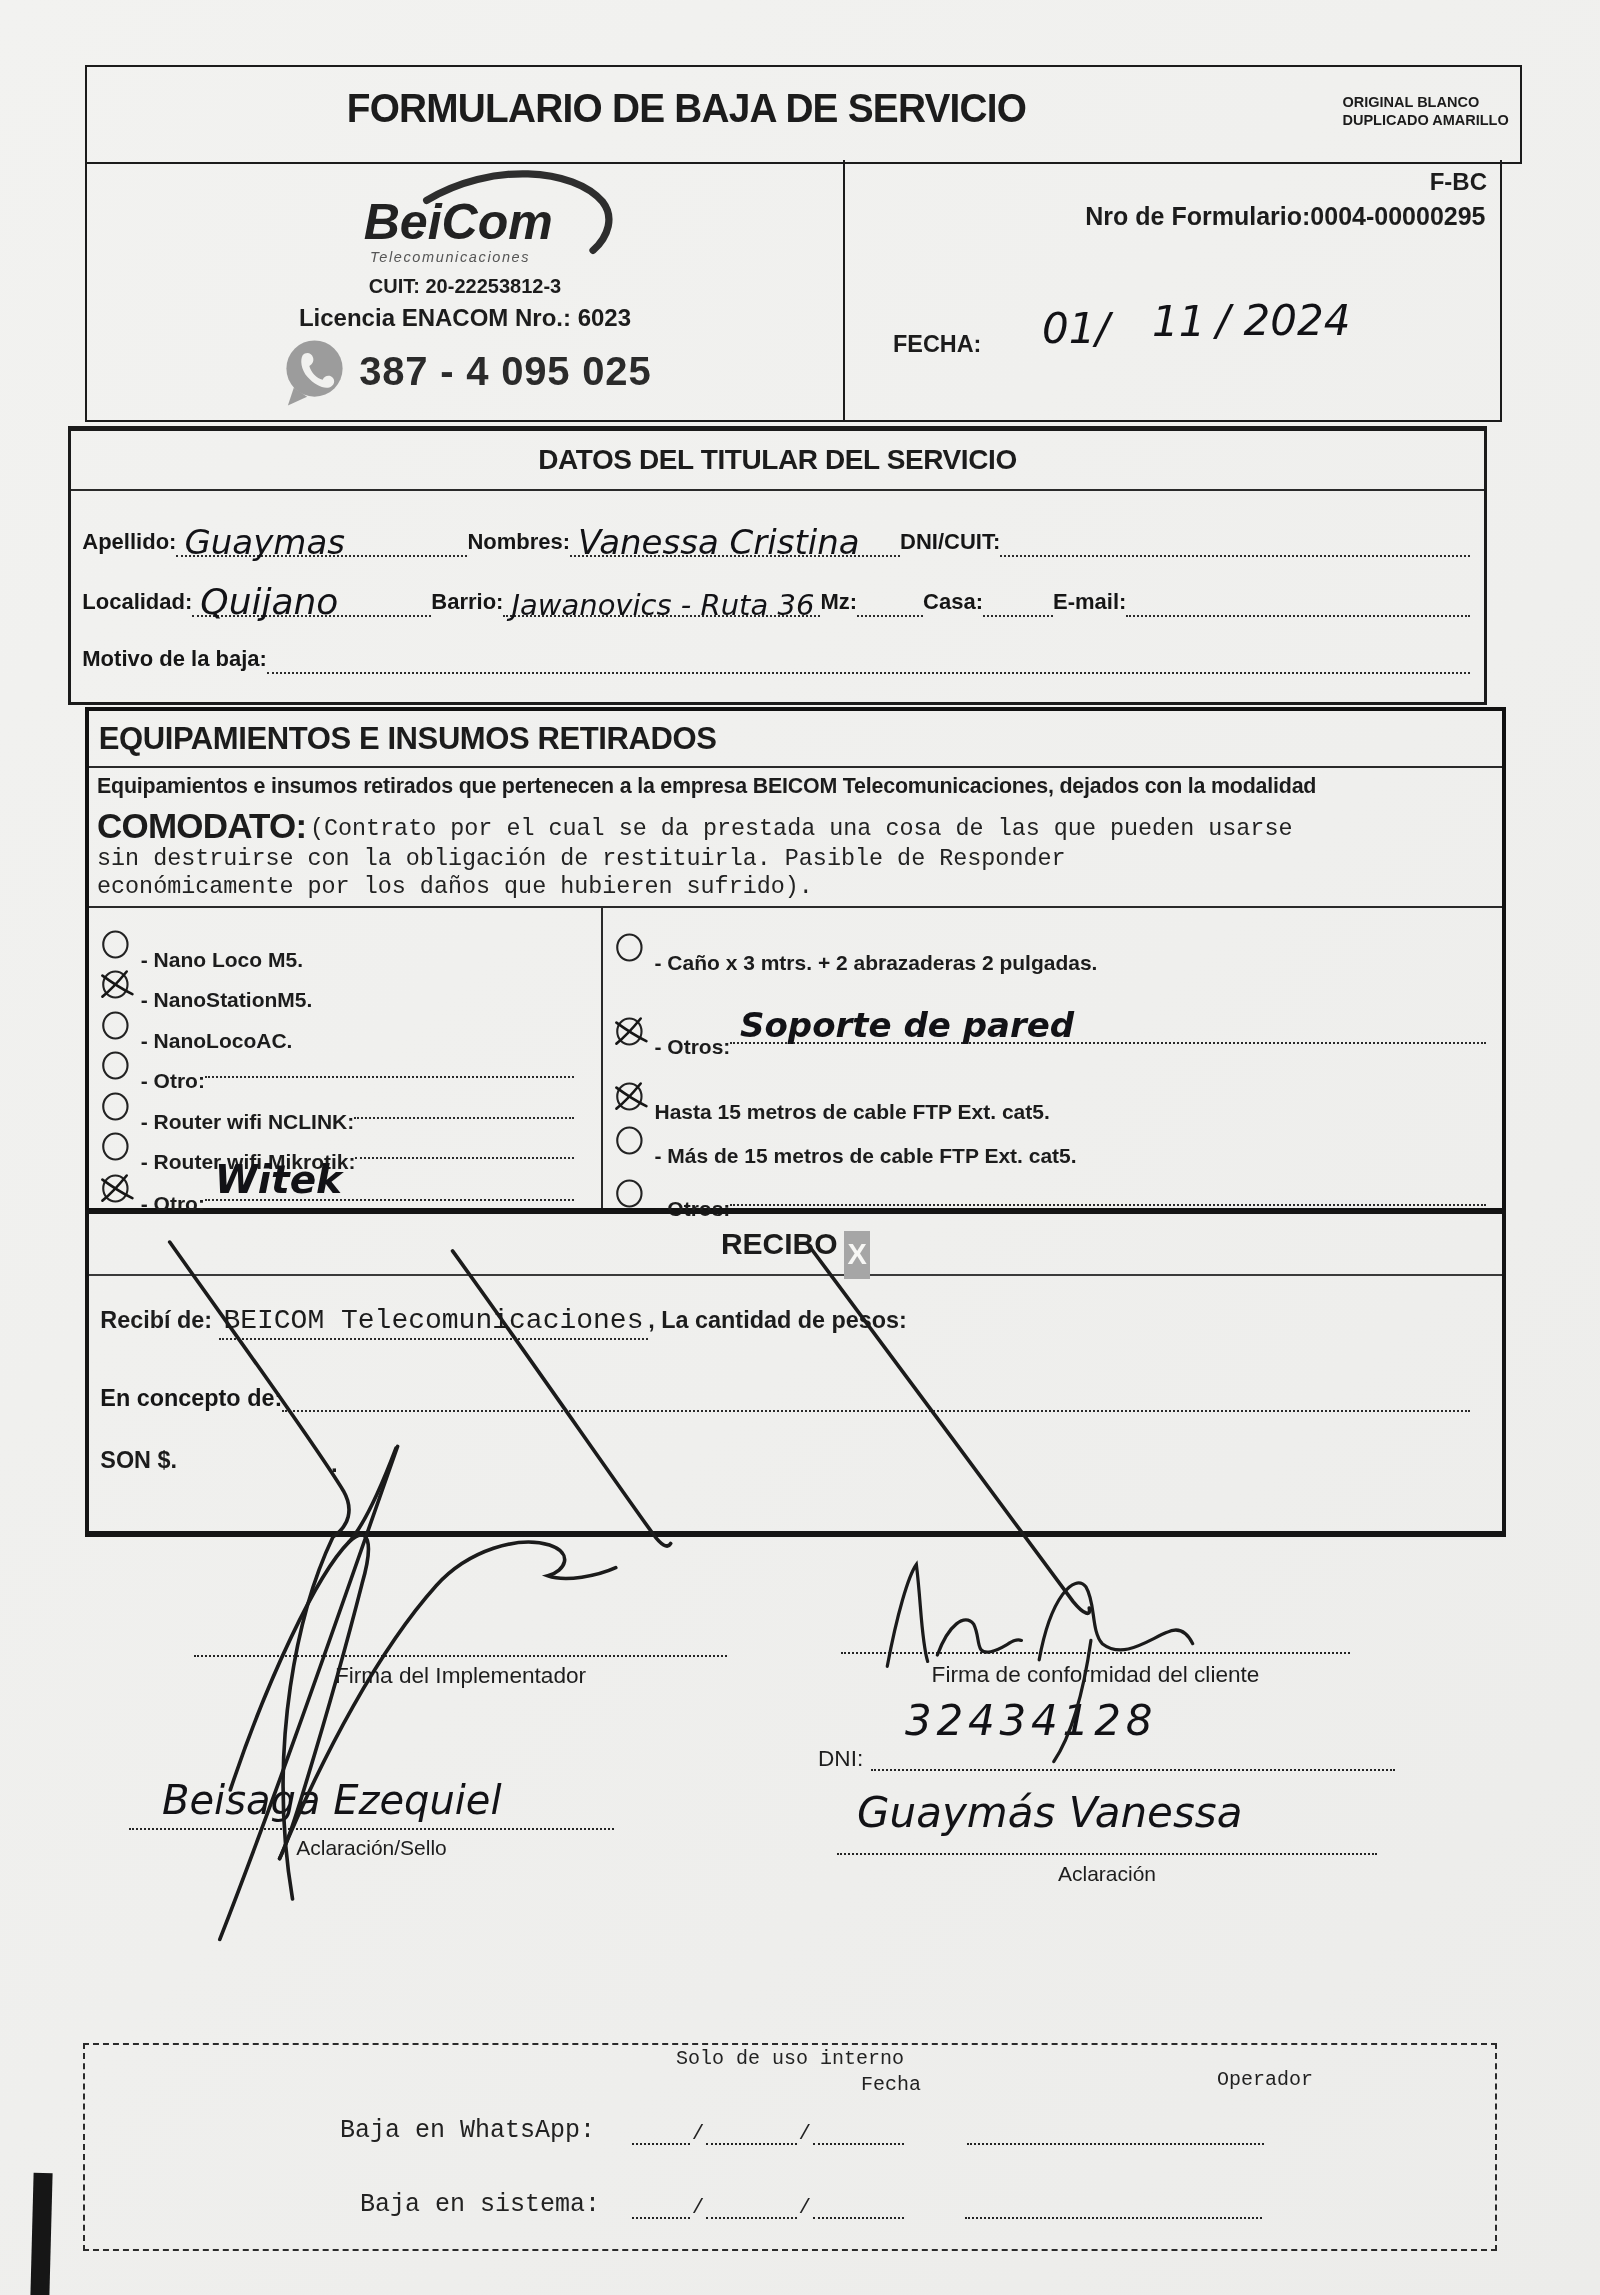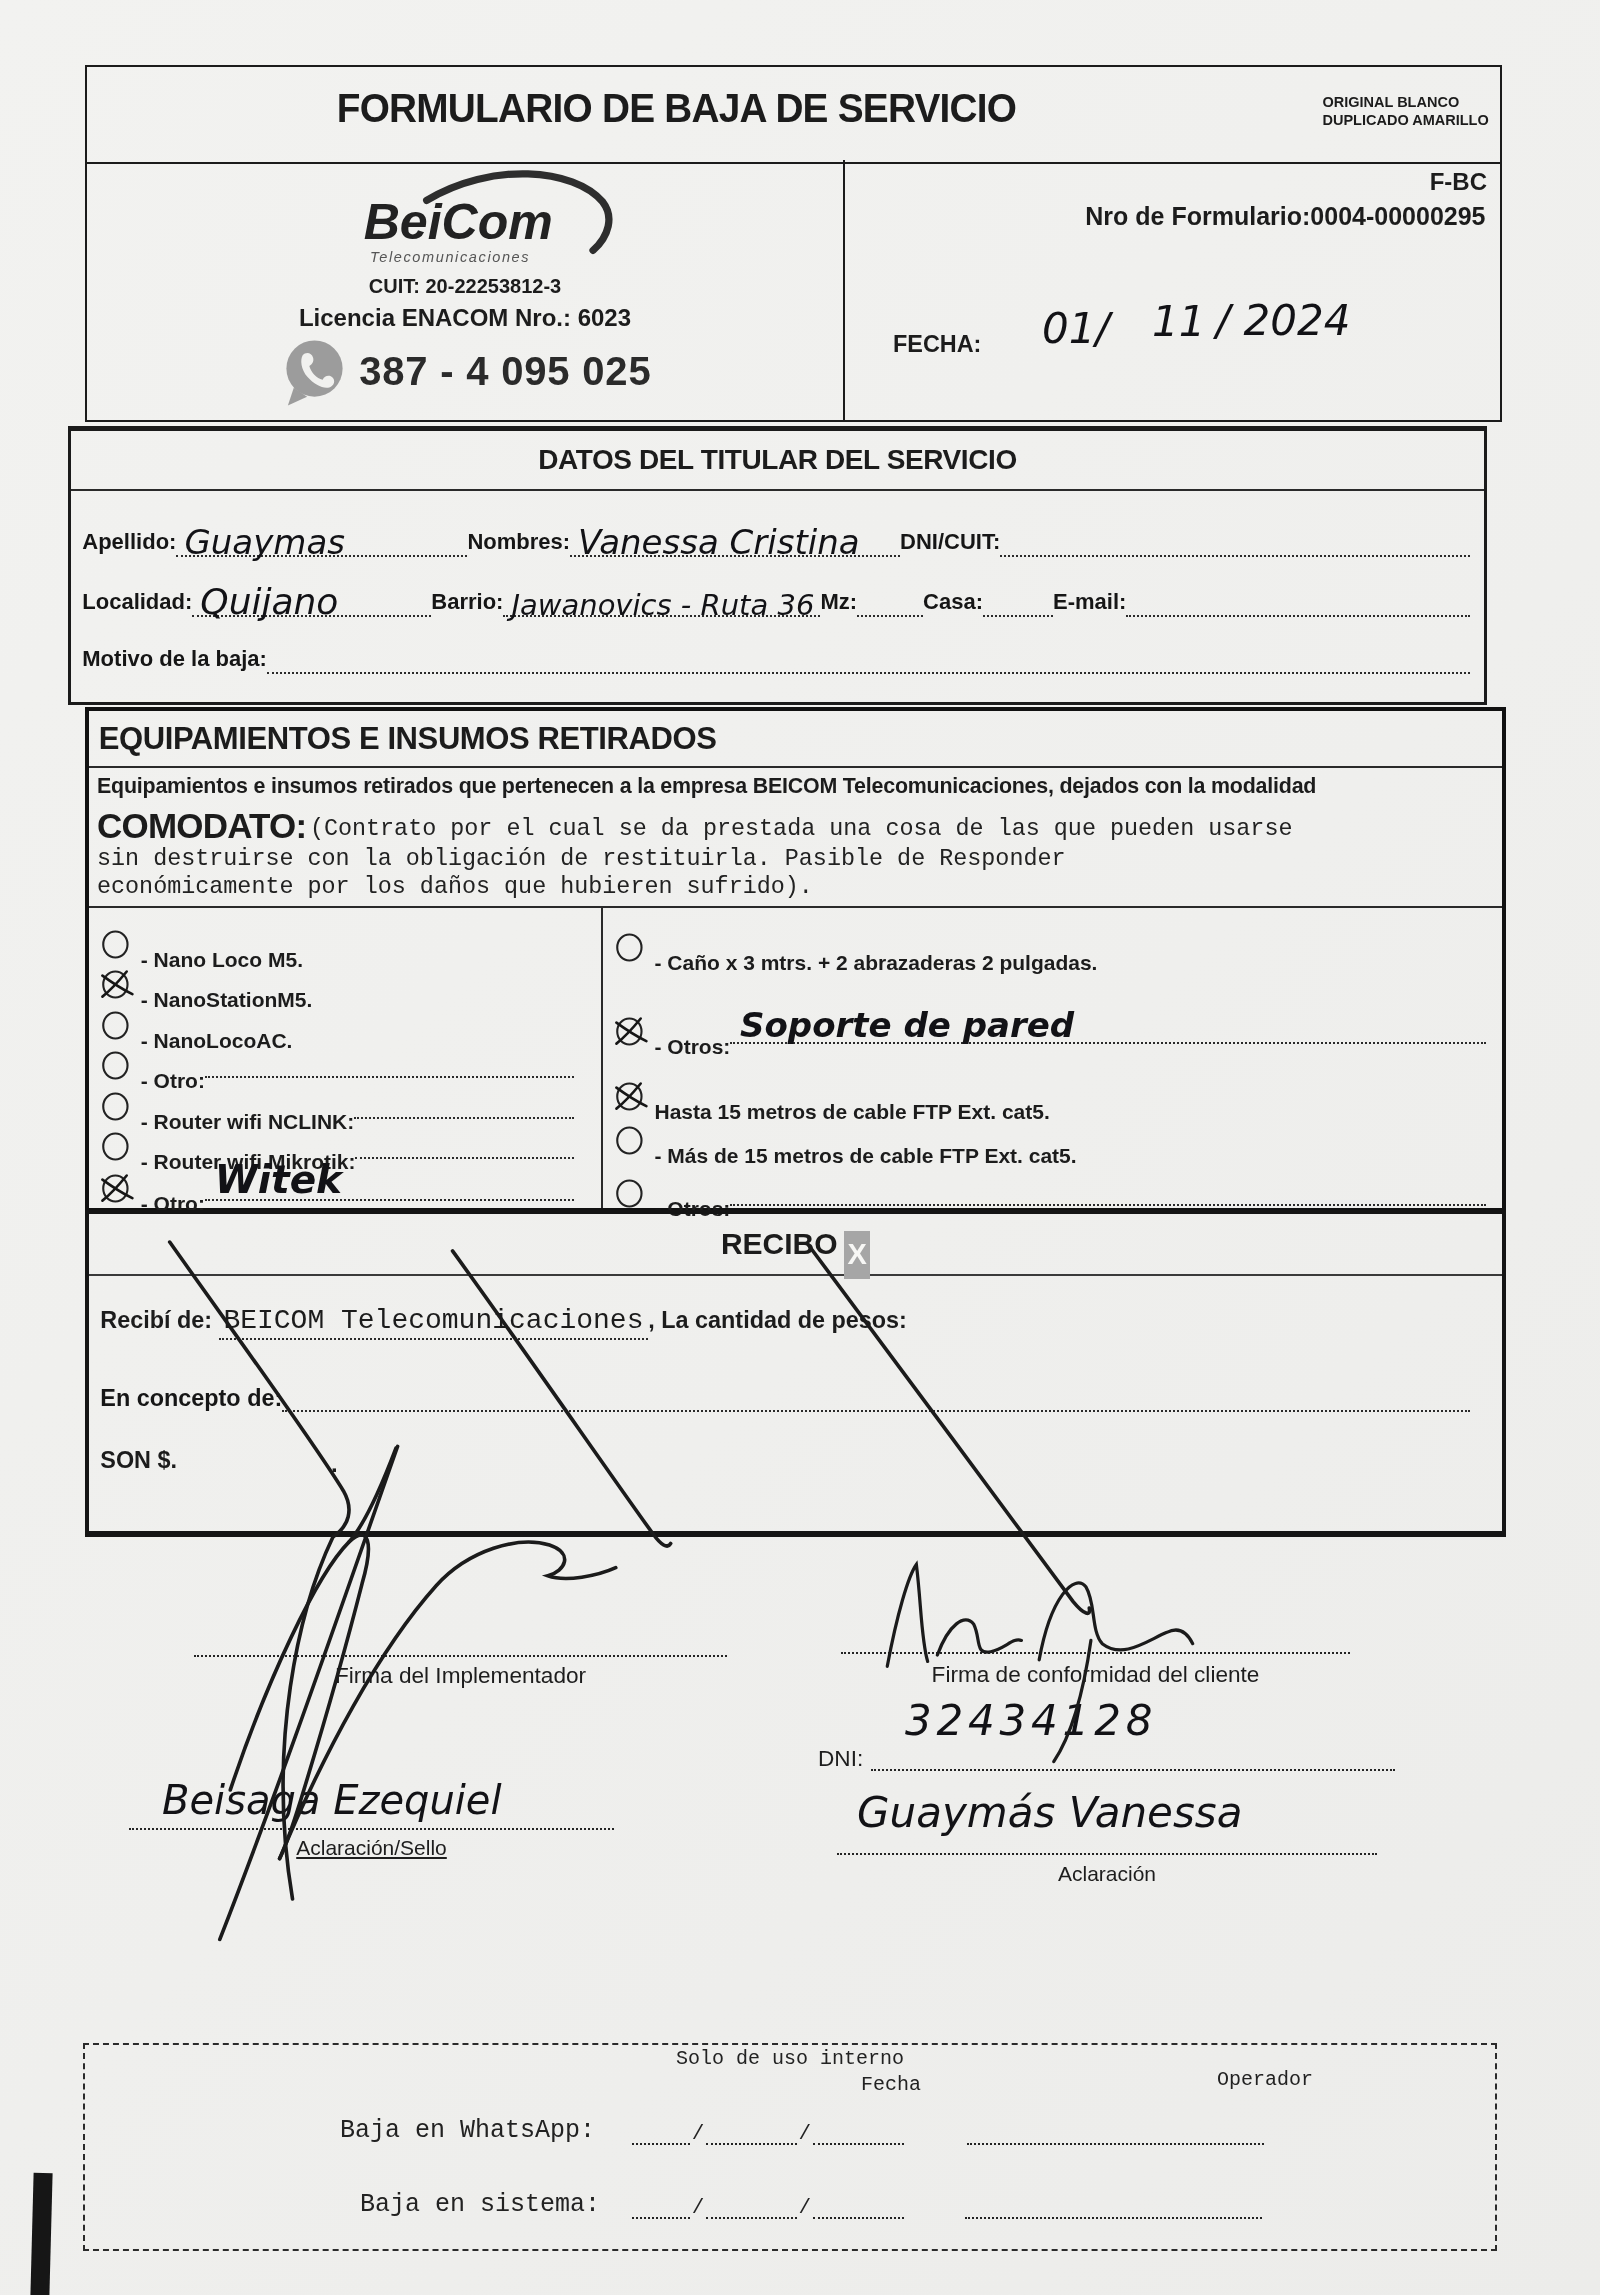--- a/index.html
+++ b/index.html
@@ -7,21 +7,21 @@
     width:1600px;height:2295px;position:relative;overflow:hidden;
     background:#ececea;
     font-family:"Liberation Sans",sans-serif;color:#1c1c1c;
   }
   .sheet{position:absolute;inset:0;background:linear-gradient(135deg,#f2f2f0 0%,#efefed 55%,#ececea 100%);}
   .abs{position:absolute;}
   .box{position:absolute;background:transparent;}
   .hw{font-family:"DejaVu Sans",sans-serif;font-style:italic;color:#121216;white-space:nowrap;}
   .lbl{font-weight:700;color:#161616;}
   
-  .title-box{left:85px;top:65px;width:1413px;height:95px;border:2.4px solid #1b1b1b;}
+  .title-box{left:85px;top:65px;width:1413px;height:95px;border:2.4px solid #1b1b1b;padding-left:20px;}
   .title-text{position:absolute;left:0;right:234px;top:19.4px;text-align:center;
     font-size:40px;font-weight:700;letter-spacing:-0.8px;transform:scaleX(.97);}
   .copy-note{position:absolute;right:11.3px;top:26px;font-size:14.5px;font-weight:700;line-height:1.25;}
   
   .header-row{left:85px;top:160px;width:1413px;height:260px;border-left:2.4px solid #1b1b1b;border-right:2.4px solid #1b1b1b;border-bottom:2.4px solid #1b1b1b;}
   .header-divider{position:absolute;left:756px;top:0;bottom:0;width:2.4px;background:#1b1b1b;}
   .logo-svg{position:absolute;left:202px;top:8px;}
   .cuit{position:absolute;left:0;width:756px;top:115px;text-align:center;font-size:20px;font-weight:700;}
   .licencia{position:absolute;left:0;width:756px;top:144px;text-align:center;font-size:24px;font-weight:700;}
   .phone-row{position:absolute;left:0;width:756px;top:176px;display:flex;align-items:center;justify-content:center;gap:9.7px;}
@@ -340,21 +340,21 @@
 
 <div class="sigline" style="left:841px;top:1652px;width:509px;"></div>
 <div class="sig-label" style="left:841px;top:1662px;width:509px;">Firma de conformidad del cliente</div>
 
 <div class="sig-label" style="left:818px;top:1746px;width:73px;text-align:left;">DNI:</div>
 <div class="hw-name hw" style="left:905px;top:1696px;font-size:42px;letter-spacing:4.8px;">32434128</div>
 <div class="sigline" style="left:871px;top:1769px;width:524px;"></div>
 
 <div class="hw-name hw" style="left:162px;top:1777px;font-size:40px;">Beisaga Ezequiel</div>
 <div class="sigline" style="left:129px;top:1828px;width:485px;"></div>
-<div class="sig-label" style="left:129px;top:1836px;width:485px;font-size:21px;text-decoration:underline;">Aclaración/Sello</div>
+<div class="sig-label" style="left:129px;top:1836px;width:485px;font-size:21px;">Aclaración/Sello</div>
 
 <div class="hw-name hw" style="left:857px;top:1788px;font-size:42px;">Guaymás Vanessa</div>
 <div class="sigline" style="left:837px;top:1853px;width:540px;"></div>
 <div class="sig-label" style="left:837px;top:1862px;width:540px;font-size:21px;">Aclaración</div>
 
 <div class="box interno-box">
   <div class="interno-title">Solo de uso interno</div>
   <div class="interno-col" style="left:776px;">Fecha</div>
   <div class="interno-col" style="left:1132px;top:22.6px;">Operador</div>
 

